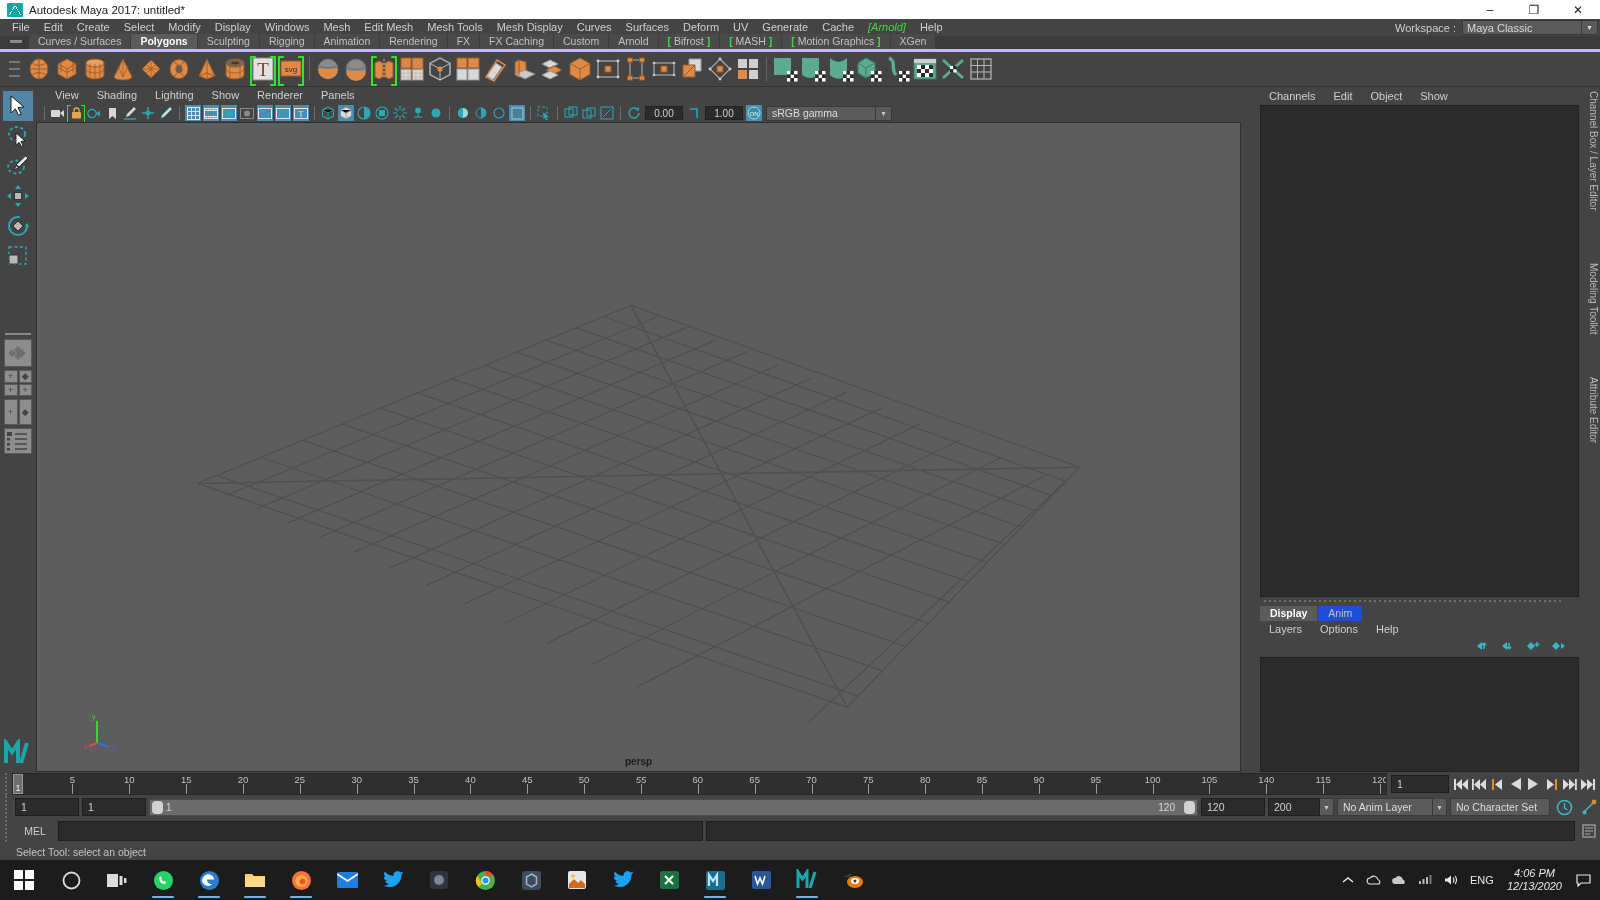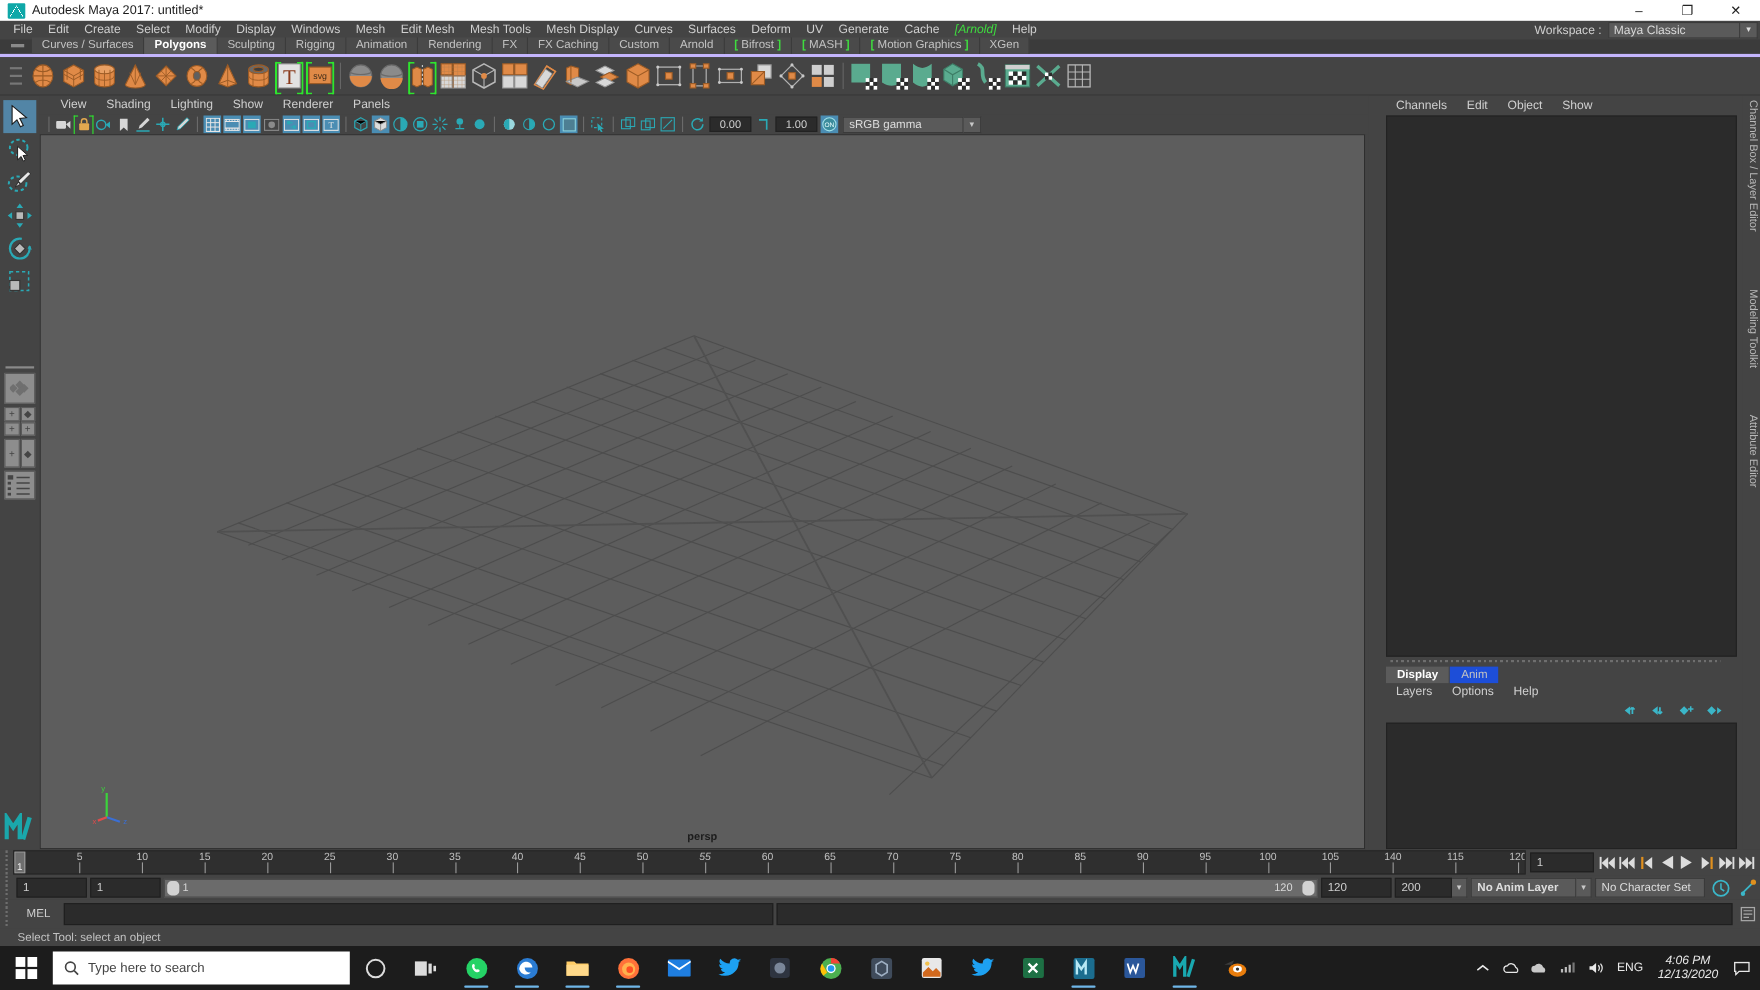--- a/index.html
+++ b/index.html
@@ -1185,21 +1185,21 @@
       <div class="rg-handle" style="left:2px;"></div>
       <span class="rg-lbl" style="left:16px;">1</span>
       <span class="rg-lbl" style="right:22px;">120</span>
       <div class="rg-handle" style="right:2px;"></div>
     </div>
     <div class="rg-field">120</div>
     <div style="display:flex;">
       <div class="rg-field" style="flex:0 0 52px;width:52px;">200</div>
       <div class="rg-sel-arrow">▼</div>
     </div>
-    <div style="display:flex;font-weight:bold;">
+    <div style="display:flex;">
       <div class="rg-wide">No Anim Layer</div>
       <div class="rg-sel-arrow">▼</div>
     </div>
     <div class="rg-wide" style="width:100px;">No Character Set</div>
     <div class="cmd-icon">
       <svg width="17" height="17" viewBox="0 0 17 17">
           <circle cx="8.5" cy="8.5" r="7" fill="none" stroke="#3bb6c8" stroke-width="1.6"></circle>
           <path d="M8.5 4v5l3 2" stroke="#3bb6c8" stroke-width="1.4" fill="none"></path>
         </svg>
     </div>
@@ -1229,27 +1229,20 @@
 
   <div class="taskbar">
     <div class="start-btn">
       <svg width="20" height="20" viewBox="0 0 20 20">
           <rect x="0" y="0" width="9" height="9" fill="#fff"></rect>
           <rect x="11" y="0" width="9" height="9" fill="#fff"></rect>
           <rect x="0" y="11" width="9" height="9" fill="#fff"></rect>
           <rect x="11" y="11" width="9" height="9" fill="#fff"></rect>
         </svg>
     </div>
-    <div class="tb-search">
-      <svg width="14" height="14" viewBox="0 0 14 14">
-          <circle cx="6" cy="6" r="4.4" fill="none" stroke="#444" stroke-width="1.5"></circle>
-          <path d="M9.4 9.4L13 13" stroke="#444" stroke-width="1.5"></path>
-        </svg>
-      <span>Type here to search</span>
-    </div>
 
     <div class="tb-ico">
       <svg width="19" height="19" viewBox="0 0 19 19">
           <circle cx="9.5" cy="9.5" r="8" fill="none" stroke="#dcdcdc" stroke-width="1.8"></circle>
         </svg>
     </div>
     <div class="tb-ico">
       <svg width="20" height="17" viewBox="0 0 20 17">
           <rect x="0" y="2" width="11" height="13" fill="#dcdcdc"></rect>
           <rect x="12.5" y="4" width="3" height="9" fill="#dcdcdc"></rect>

